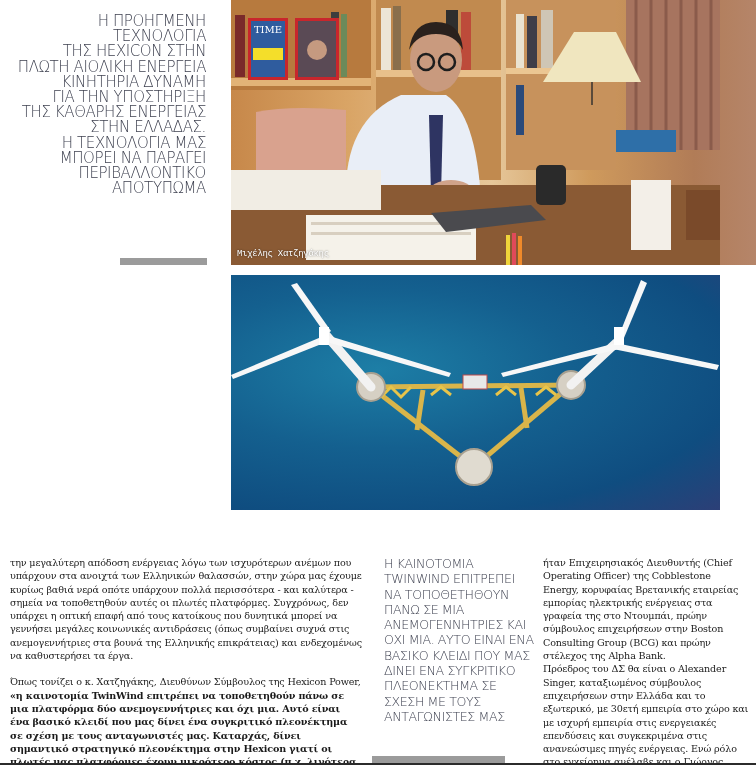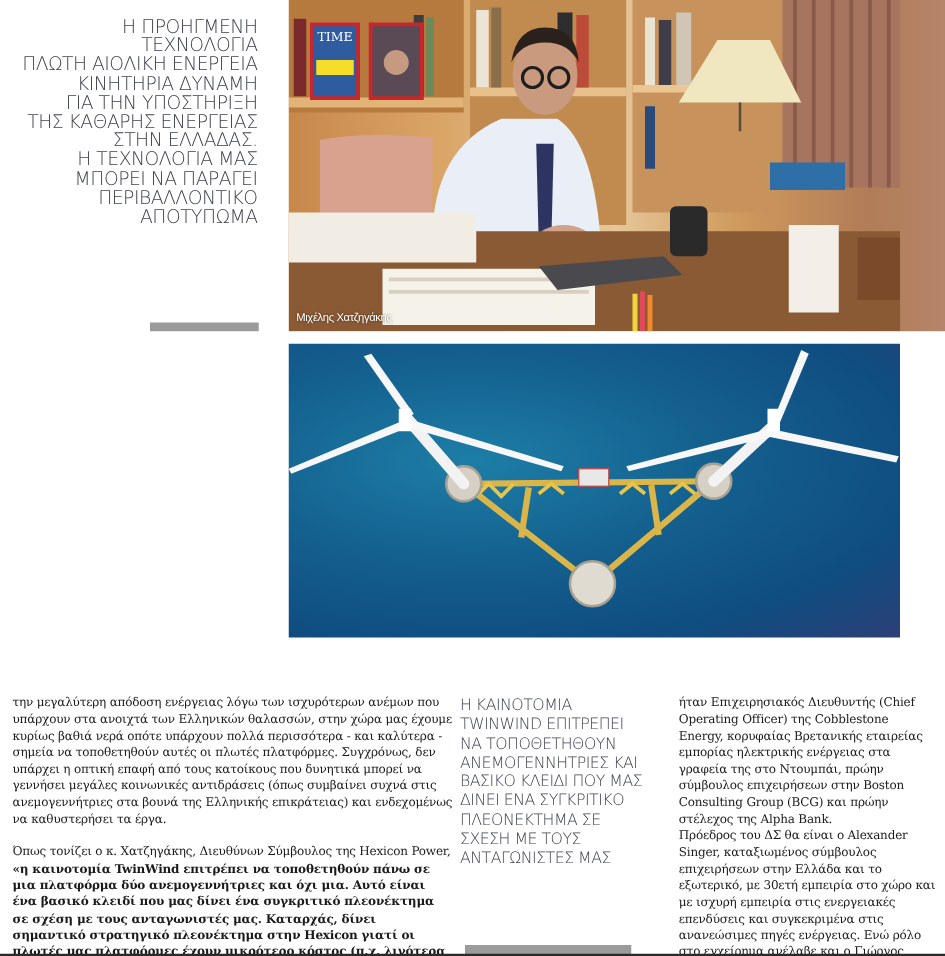--- a/index.html
+++ b/index.html
@@ -1,42 +1,43 @@
 <!DOCTYPE html>
 <html><head>
 <meta charset="utf-8">
 <style>
   html, body { margin: 0; padding: 0; }
   body { width: 756px; height: 765px; background: #ffffff; position: relative; overflow: hidden; font-family: "DejaVu Serif", serif; }
   .pull { position: absolute; font-family: "DejaVu Sans", sans-serif; color: #3e4150; text-transform: uppercase; letter-spacing: -0.4px; font-weight: 300; }
   .pull-top { left: 0; top: 14px; width: 206px; text-align: right; font-size: 15px; line-height: 15.2px; }
-  .pull-mid { left: 368px; top: 556px; width: 170px; text-align: left; font-size: 12.6px; line-height: 15.3px; }
+  .pull-mid { left: 384px; top: 556px; width: 170px; text-align: left; font-size: 12.6px; line-height: 15.3px; }
   .pull-line { display: block; white-space: nowrap; }
   .bar { position: absolute; background: #9b9b9b; height: 8px; }
   .bar-top { left: 120px; top: 258px; width: 87px; height: 7px; }
   .bar-mid { left: 372px; top: 756px; width: 133px; }
   .photo { position: absolute; overflow: hidden; }
   .photo-office { left: 231px; top: 0; width: 579px; height: 265px; background: linear-gradient(90deg,#c7884a 0%,#d9a465 20%,#e6c79a 45%,#cf9a5c 62%,#b17c57 80%,#b98d7a 100%); }
   .photo-ocean { left: 231px; top: 275px; width: 489px; height: 235px; background: radial-gradient(ellipse at 30% 40%, #1d7ea6 0%, #14608f 40%, #0f4d80 75%, #2c3f77 100%); }
-  .caption { position: absolute; left: 6px; bottom: 6px; font-family: Liberation Sans, sans-serif; font-size: 9px; color: #ffffff; text-shadow: 0 0 2px rgba(0,0,0,.6); letter-spacing: -0.3px; }
+  .caption { position: absolute; left: 6px; bottom: 6px; font-family: Liberation Mono, monospace; font-size: 9px; color: #ffffff; text-shadow: 0 0 2px rgba(0,0,0,.6); letter-spacing: -0.3px; }
   .body-col { position: absolute; font-size: 9.6px; line-height: 13.3px; color: #1a1a1a; letter-spacing: -0.15px; }
   .col-left { left: 10px; top: 556px; width: 352px; }
   .col-right { left: 543px; top: 556px; width: 206px; }
   .col-left p, .col-right p { margin: 0; }
   .gap { height: 13px; }
   b { font-weight: bold; }
   .bottom-rule { position: absolute; left: 0; top: 763px; width: 756px; height: 2px; background: #2b2b2b; }
   svg { display: block; }
 </style>
 </head>
 <body>
 
 <div class="pull pull-top">
   <span class="pull-line">Η ΠΡΟΗΓΜΕΝΗ</span>
   <span class="pull-line">ΤΕΧΝΟΛΟΓΙΑ</span>
+  <span class="pull-line">ΤΗΣ HEXICON ΣΤΗΝ</span>
   <span class="pull-line">ΠΛΩΤΗ ΑΙΟΛΙΚΗ ΕΝΕΡΓΕΙΑ</span>
   <span class="pull-line">ΚΙΝΗΤΗΡΙΑ ΔΥΝΑΜΗ</span>
   <span class="pull-line">ΓΙΑ ΤΗΝ ΥΠΟΣΤΗΡΙΞΗ</span>
   <span class="pull-line">ΤΗΣ ΚΑΘΑΡΗΣ ΕΝΕΡΓΕΙΑΣ</span>
   <span class="pull-line">ΣΤΗΝ ΕΛΛΑΔΑΣ.</span>
   <span class="pull-line">Η ΤΕΧΝΟΛΟΓΙΑ ΜΑΣ</span>
   <span class="pull-line">ΜΠΟΡΕΙ ΝΑ ΠΑΡΑΓΕΙ</span>
   <span class="pull-line">ΠΕΡΙΒΑΛΛΟΝΤΙΚΟ</span>
   <span class="pull-line">ΑΠΟΤΥΠΩΜΑ</span>
 </div>
@@ -163,21 +164,23 @@
       <polygon points="385,68 488,90 486,95 382,74" fill="#f7f7f7"></polygon>
       <rect x="383" y="52" width="10" height="18" fill="#ffffff"></rect>
     </g>
   </svg>
 </div>
 
 <div class="pull pull-mid">
   <span class="pull-line">Η ΚΑΙΝΟΤΟΜΙΑ</span>
   <span class="pull-line">TWINWIND ΕΠΙΤΡΕΠΕΙ</span>
   <span class="pull-line">ΝΑ ΤΟΠΟΘΕΤΗΘΟΥΝ</span>
+  <span class="pull-line">ΠΑΝΩ ΣΕ ΜΙΑ</span>
   <span class="pull-line">ΑΝΕΜΟΓΕΝΝΗΤΡΙΕΣ ΚΑΙ</span>
+  <span class="pull-line">ΟΧΙ ΜΙΑ. ΑΥΤΟ ΕΙΝΑΙ ΕΝΑ</span>
   <span class="pull-line">ΒΑΣΙΚΟ ΚΛΕΙΔΙ ΠΟΥ ΜΑΣ</span>
   <span class="pull-line">ΔΙΝΕΙ ΕΝΑ ΣΥΓΚΡΙΤΙΚΟ</span>
   <span class="pull-line">ΠΛΕΟΝΕΚΤΗΜΑ ΣΕ</span>
   <span class="pull-line">ΣΧΕΣΗ ΜΕ ΤΟΥΣ</span>
   <span class="pull-line">ΑΝΤΑΓΩΝΙΣΤΕΣ ΜΑΣ</span>
 </div>
 <div class="bar bar-mid"></div>
 
 <div class="body-col col-left">
   <p>την μεγαλύτερη απόδοση ενέργειας λόγω των ισχυρότερων ανέμων που υπάρχουν στα ανοιχτά των Ελληνικών θαλασσών, στην χώρα μας έχουμε κυρίως βαθιά νερά οπότε υπάρχουν πολλά περισσότερα - και καλύτερα - σημεία να τοποθετηθούν αυτές οι πλωτές πλατφόρμες. Συγχρόνως, δεν υπάρχει η οπτική επαφή από τους κατοίκους που δυνητικά μπορεί να γεννήσει μεγάλες κοινωνικές αντιδράσεις (όπως συμβαίνει συχνά στις ανεμογεννήτριες στα βουνά της Ελληνικής επικράτειας) και ενδεχομένως να καθυστερήσει τα έργα.</p>

